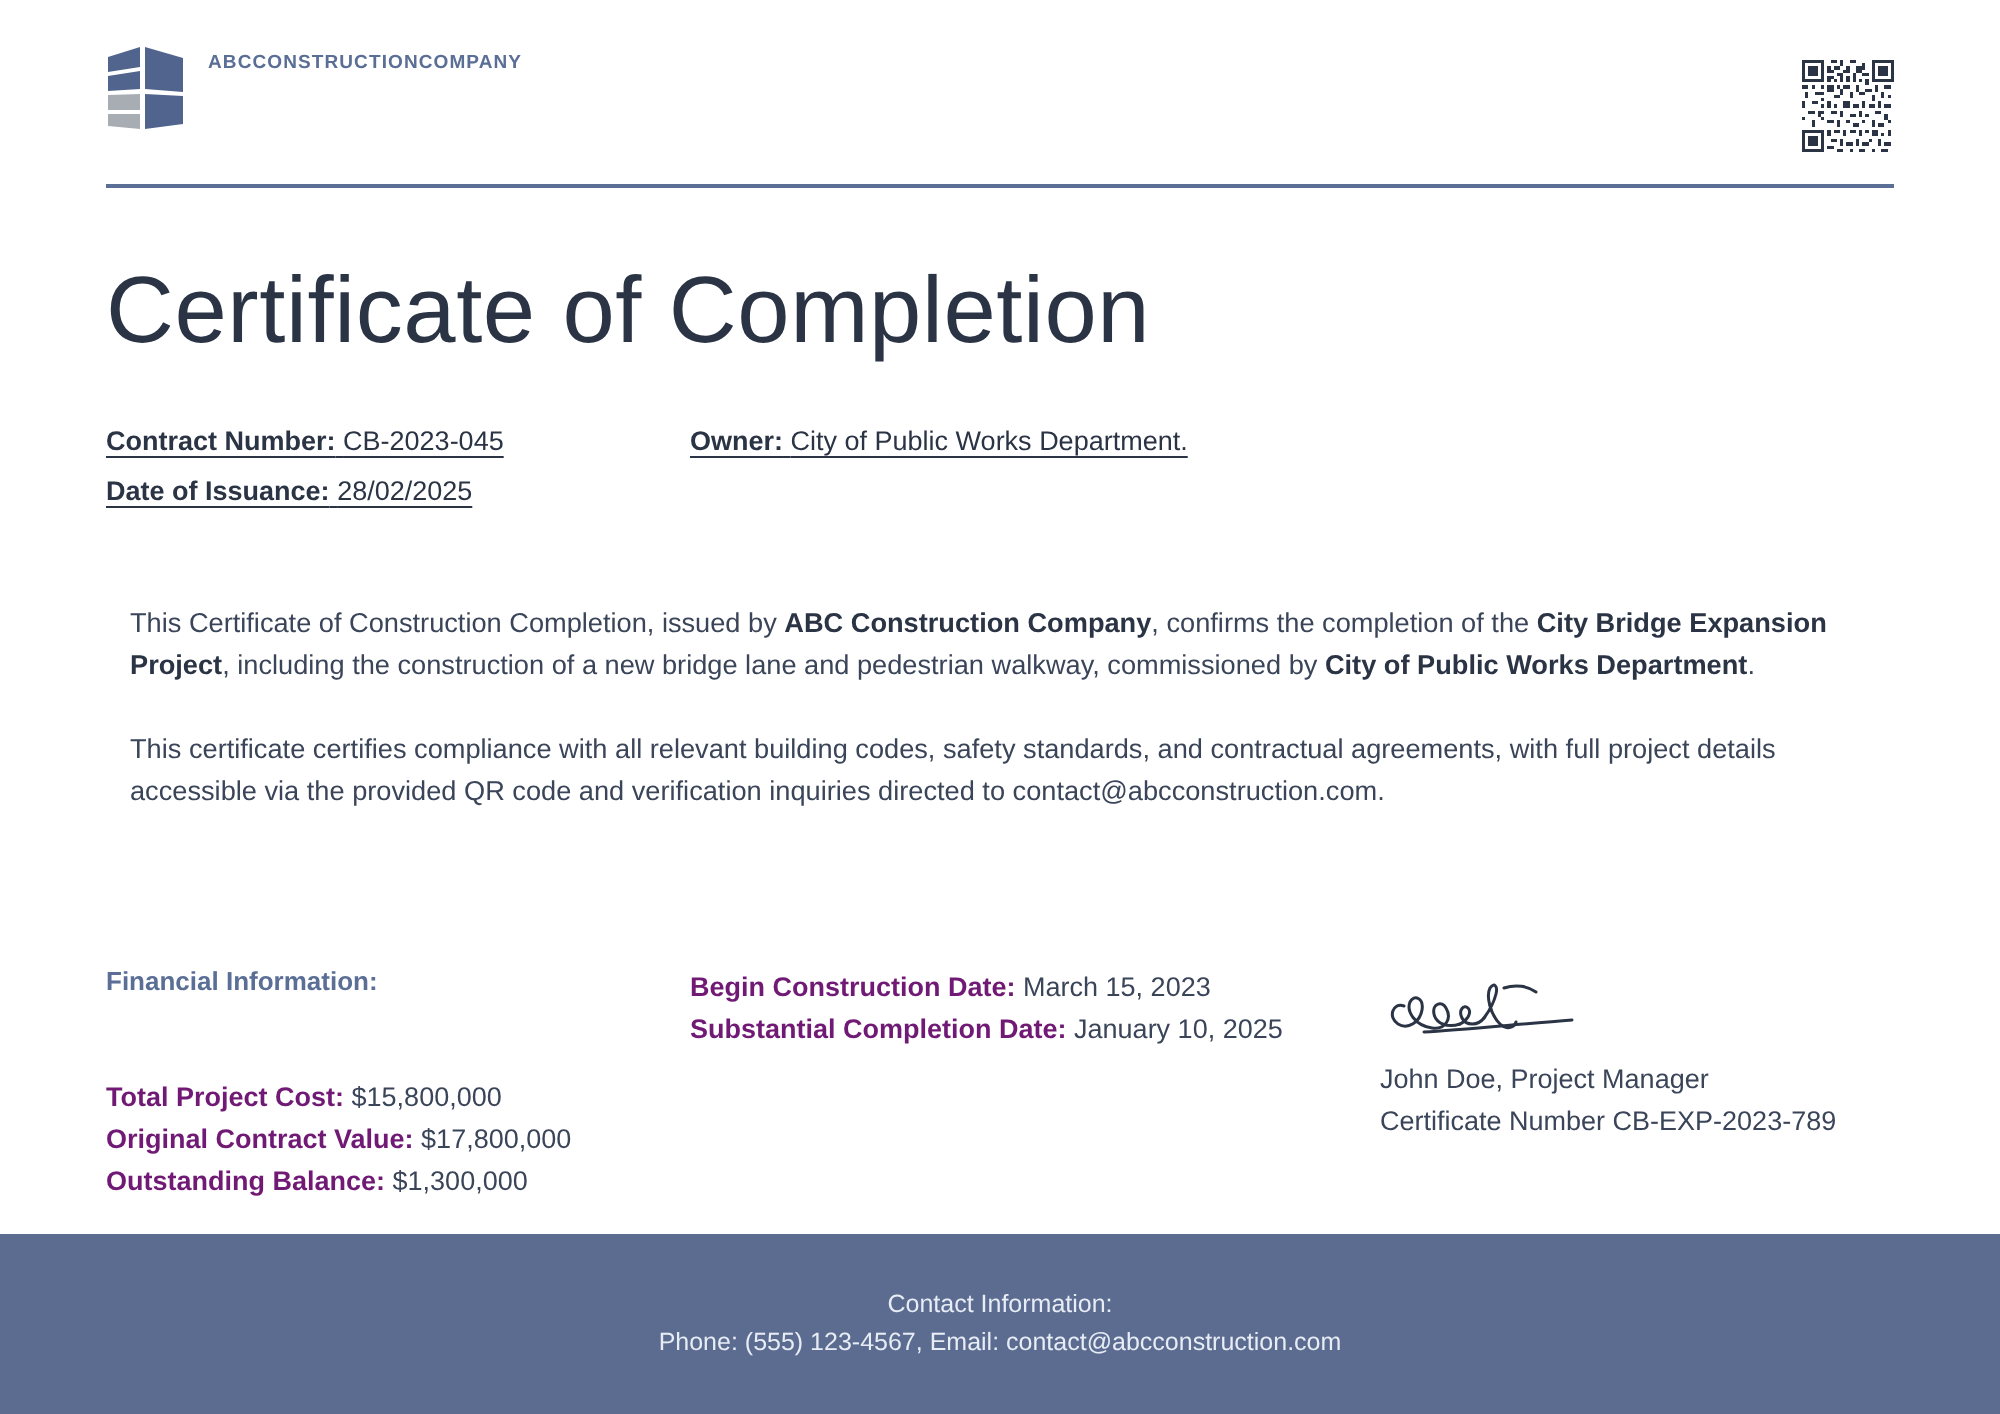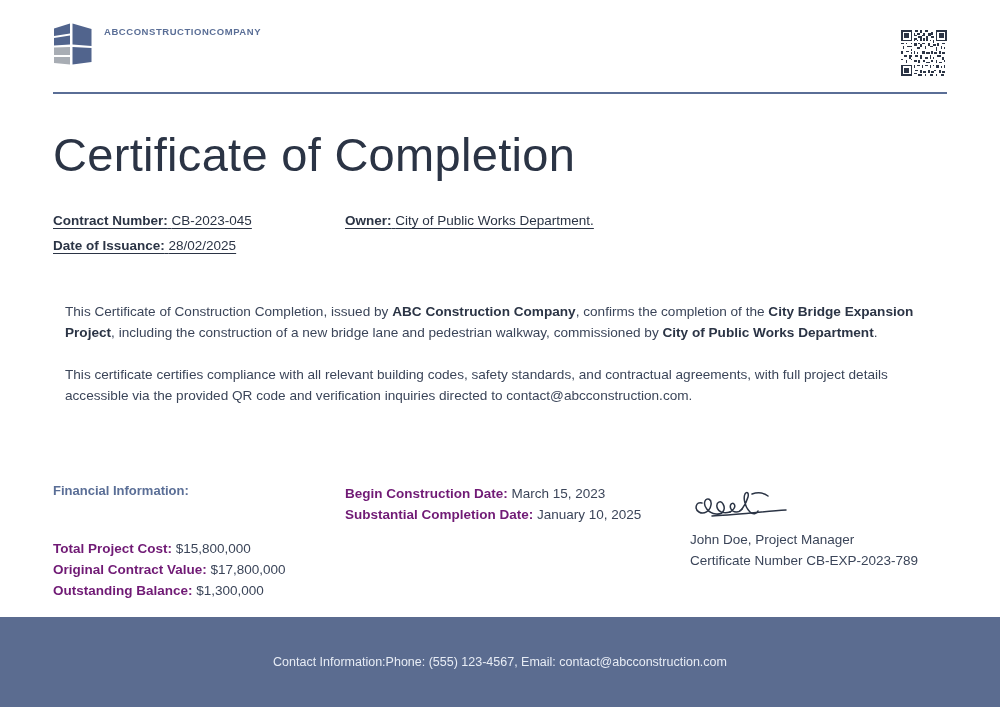--- a/index.html
+++ b/index.html
@@ -172,21 +172,21 @@
   
   .footer {
     position: absolute;
     left: 0;
     top: 617px;
     width: 1000px;
     height: 90px;
     background: #5b6c90;
     color: #e7ecf5;
     display: flex;
-    flex-direction: row;
+    flex-direction: column;
     align-items: center;
     justify-content: center;
   }
   .footer div {
     font-size: 12.5px;
     line-height: 19px;
     white-space: nowrap;
   }
 </style>
 </head>

